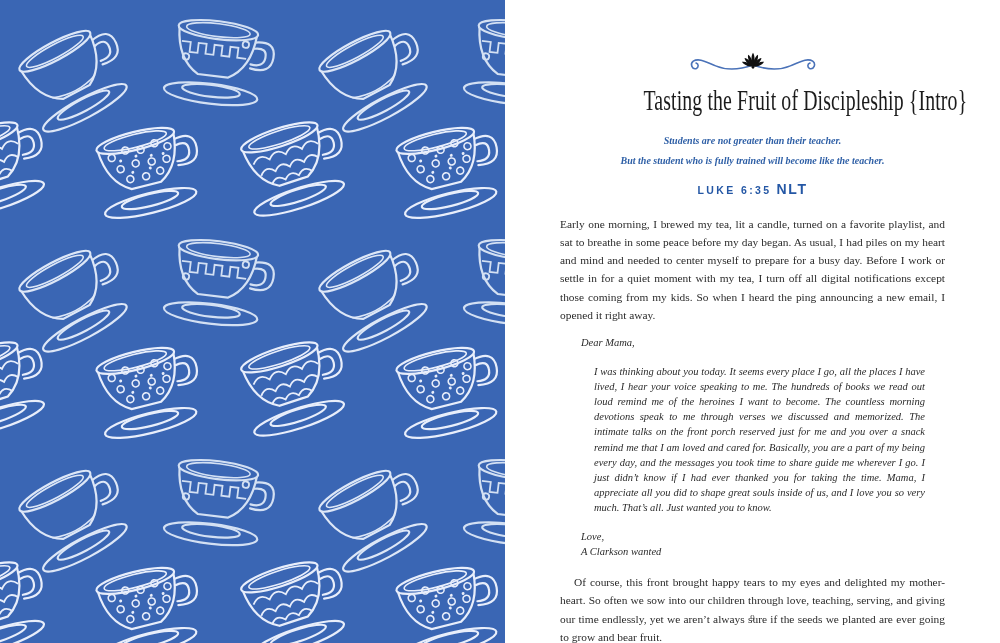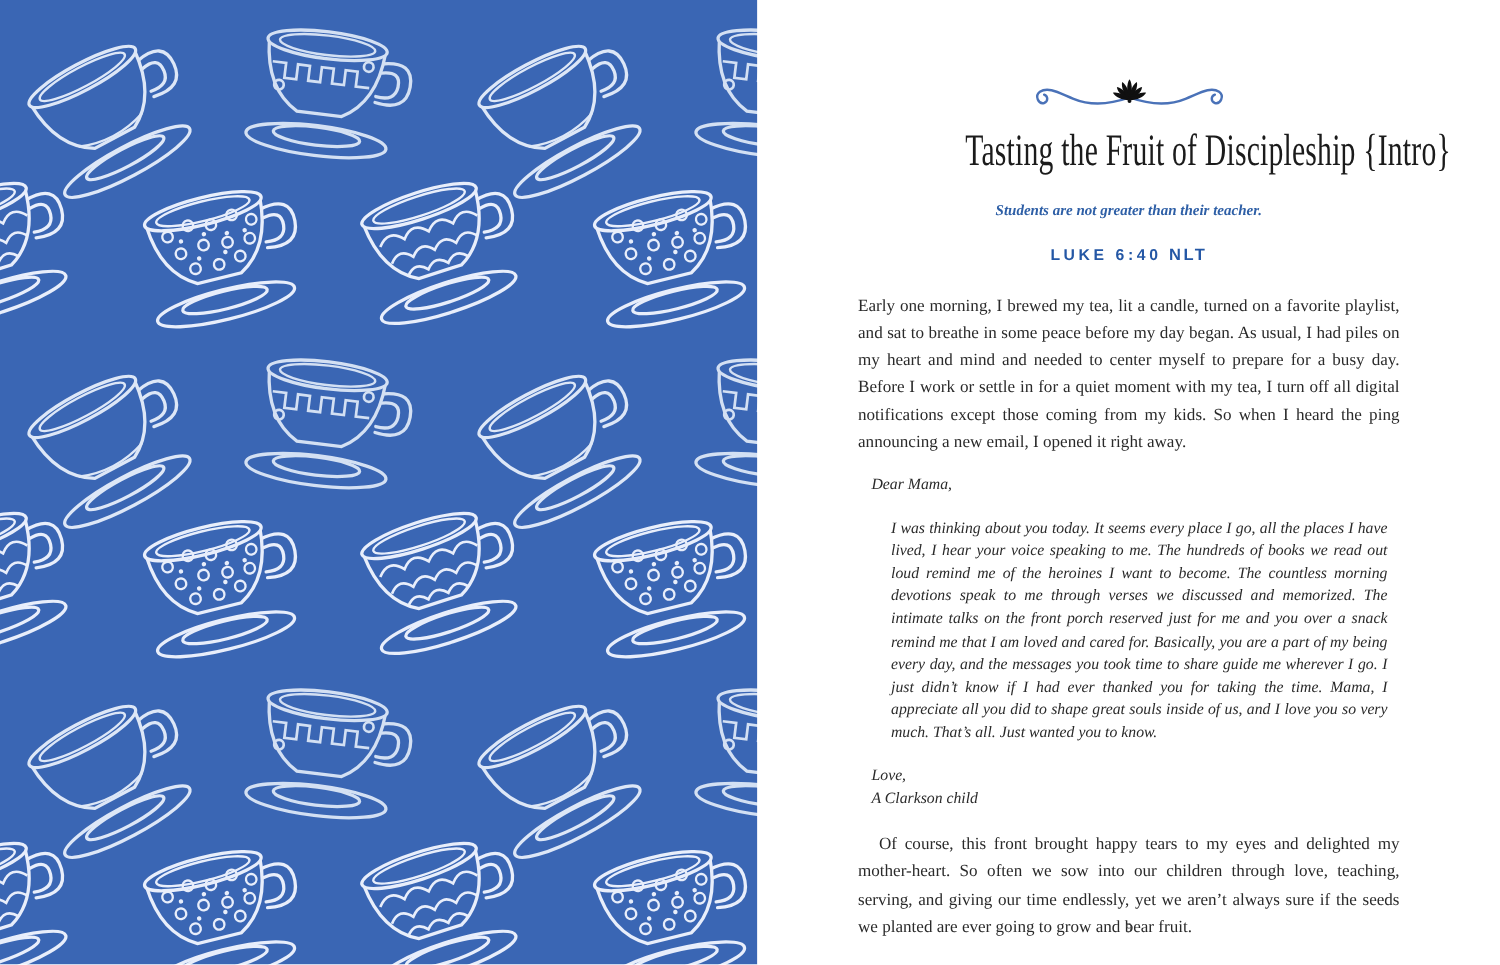--- a/index.html
+++ b/index.html
@@ -16,22 +16,22 @@
     font-family:"Liberation Serif", serif;color:#262626;
   }
   .ornament{display:block;margin:50px auto 0;width:150px;height:28px;}
   h1.page-title{margin:5px 0 0;text-align:center;line-height:1.05;color:#1b1b1b;font-weight:normal;white-space:nowrap;}
   h1.page-title .squeeze{display:inline-block;font-size:30px;transform:scaleX(0.66);transform-origin:50% 60%;letter-spacing:0.2px;}
   .epigraph{margin:14px 0 0;text-align:center;color:#2e5fa6;font-weight:bold;font-style:italic;
     font-size:10px;line-height:20px;}
   .scripture-ref{margin:9px 0 0;text-align:center;color:#2457a5;
     font-family:"Liberation Sans", sans-serif;font-weight:bold;}
   .scripture-ref .ref{font-size:10.5px;letter-spacing:2.4px;}
-  .scripture-ref .trans{font-size:11px;letter-spacing:1.6px;margin-left:5px;}
-  p.body-para{margin:12px;font-size:11.4px;line-height:18.3px;text-align:justify;color:#2a2a2a;}
+  .scripture-ref .trans{font-size:14px;letter-spacing:1.6px;margin-left:5px;}
+  p.body-para{margin:0;font-size:11.4px;line-height:18.3px;text-align:justify;color:#2a2a2a;}
   p.para-1{margin-top:17px;}
   p.para-2{margin-top:14px;text-indent:14px;}
   .letter{margin:11px 0 0 21px;width:357px;font-style:italic;font-size:10.5px;line-height:15.2px;color:#2a2a2a;}
   .letter .salutation{margin:0 0 4px 0;}
   .letter .letter-body{margin:13px;text-align:justify;}
   .letter .closing{margin:10px 0 0 0;}
   .letter .signature{margin:0;}
   .page-number{position:absolute;left:0;right:0;bottom:20px;text-align:center;
     font-size:9px;color:#3d3d3d;}
 </style>
@@ -133,32 +133,33 @@
         <path transform="rotate(44)" d="M0,0 C-2.2,-4.5 -2.2,-10 0,-13 C2.2,-10 2.2,-4.5 0,0"></path>
         <path transform="rotate(66)" d="M0,0 C-2.2,-4.5 -2.2,-10 0,-13 C2.2,-10 2.2,-4.5 0,0"></path>
         <circle cx="0" cy="0.6" r="1.4"></circle>
       </g>
     </svg>
 
     <h1 class="page-title"><span class="squeeze">Tasting the Fruit of Discipleship {Intro}</span></h1>
 
     <div class="epigraph">
       <div>Students are not greater than their teacher.</div>
+      <div>But the student who is fully trained will become like the teacher.</div>
     </div>
 
     <div class="scripture-ref">
-      <span class="ref">LUKE 6:40</span><span class="trans">NLT</span>
+      <span class="ref">LUKE 6:35</span><span class="trans">NLT</span>
     </div>
 
     <p class="body-para para-1">Early one morning, I brewed my tea, lit a candle, turned on a favorite playlist, and sat to breathe in some peace before my day began. As usual, I had piles on my heart and mind and needed to center myself to prepare for a busy day. Before I work or settle in for a quiet moment with my tea, I turn off all digital notifications except those coming from my kids. So when I heard the ping announcing a new email, I opened it right away.</p>
 
     <div class="letter">
       <p class="salutation">Dear Mama,</p>
       <p class="letter-body">I was thinking about you today. It seems every place I go, all the places I have lived, I hear your voice speaking to me. The hundreds of books we read out loud remind me of the heroines I want to become. The countless morning devotions speak to me through verses we discussed and memorized. The intimate talks on the front porch reserved just for me and you over a snack remind me that I am loved and cared for. Basically, you are a part of my being every day, and the messages you took time to share guide me wherever I go. I just didn’t know if I had ever thanked you for taking the time. Mama, I appreciate all you did to shape great souls inside of us, and I love you so very much. That’s all. Just wanted you to know.</p>
       <p class="closing">Love,</p>
-      <p class="signature">A Clarkson child</p>
+      <p class="signature">A Clarkson wanted</p>
     </div>
 
     <p class="body-para para-2">Of course, this front brought happy tears to my eyes and delighted my mother-heart. So often we sow into our children through love, teaching, serving, and giving our time endlessly, yet we aren’t always sure if the seeds we planted are ever going to grow and bear fruit.</p>
 
     <div class="page-number">9</div>
   </div>
 </div>
 
 </body></html>

